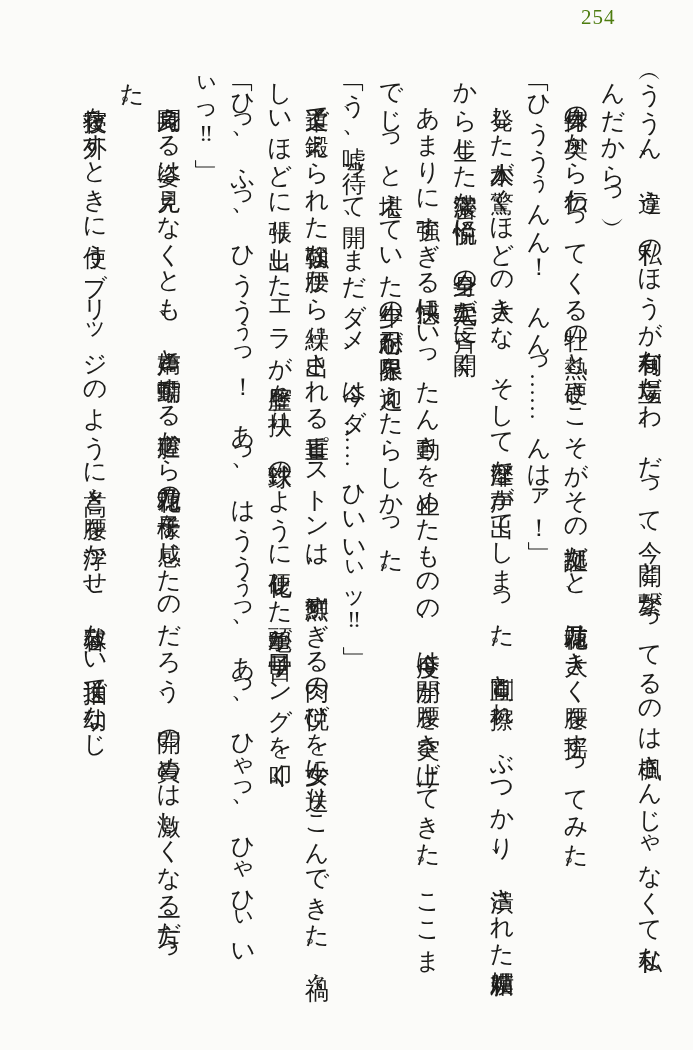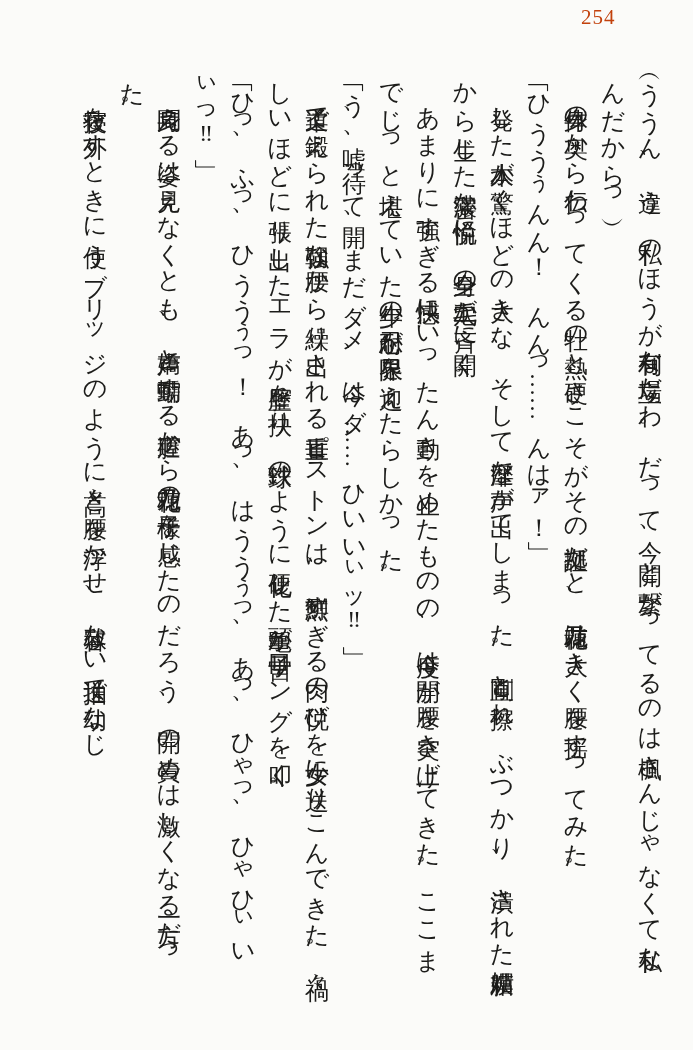--- a/index.html
+++ b/index.html
@@ -16,21 +16,21 @@
     position: relative;
     width: 693px;
     height: 1050px;
     background: #fbfbf9;
     font-family: "Liberation Serif", "DejaVu Serif", serif;
   }
   .page-number {
     position: absolute;
     top: 5px;
     left: 581px;
-    color: #c2410c;
+    color: #4d7c0f;
     font-size: 21px;
     letter-spacing: 1px;
     font-family: "Liberation Serif", "DejaVu Serif", serif;
   }
   .text-block {
     position: absolute;
     top: 66px;
     right: 25px;
     height: 912px;
     writing-mode: vertical-rl;

